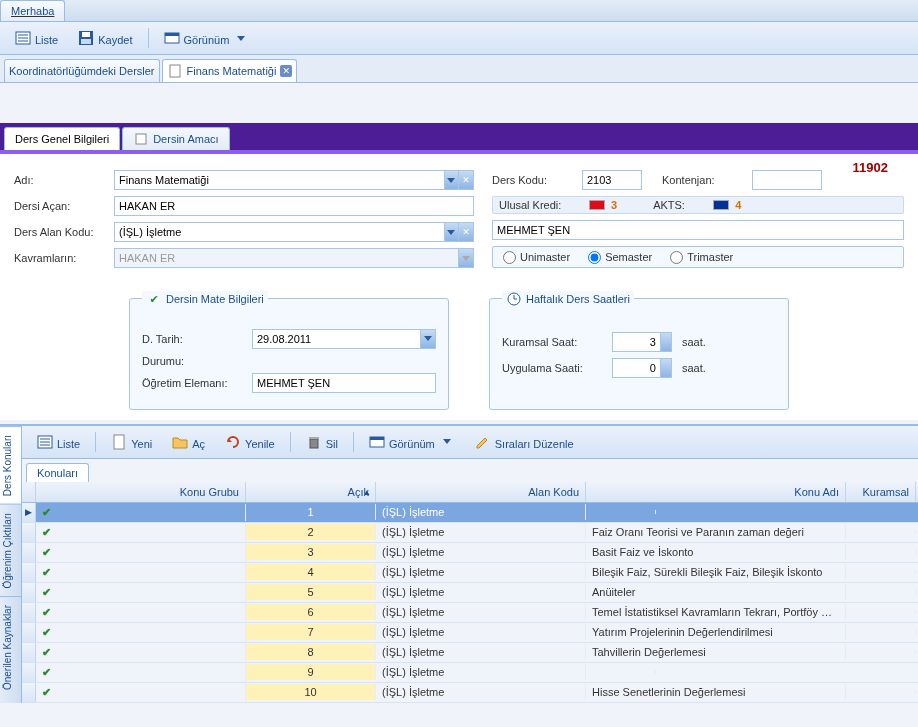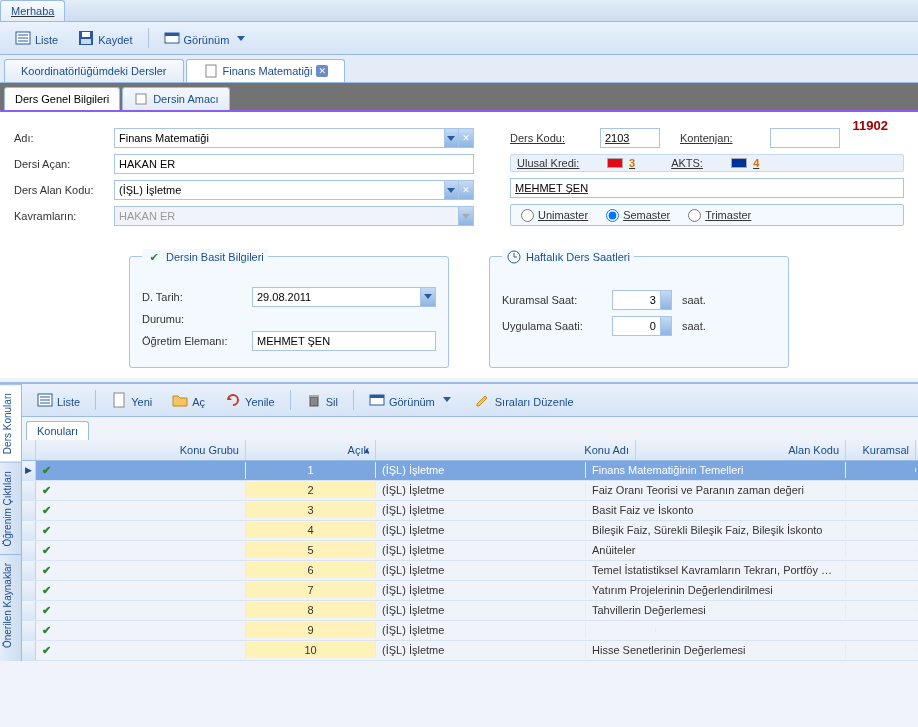--- a/index.html
+++ b/index.html
@@ -5,39 +5,39 @@
 * { box-sizing: border-box; margin: 0; padding: 0; }
 body { font-family: Tahoma, Arial, sans-serif; font-size: 11px; background: #f0f4fa; color: #333; width: 918px; }
 .tabs-row { display: flex; background: linear-gradient(#e4ecf7,#cdddf0); border-bottom: 1px solid #99bbe8; text-decoration: underline; }
 .tab { padding: 4px 10px; border: 1px solid #99bbe8; border-bottom: none; background: linear-gradient(#f8fbff,#e4ecf7); margin-right: 2px; border-radius: 3px 3px 0 0; cursor: pointer; color: #1a4d8f; }
 .tab.active { background: #fff; font-weight: normal; }
 .toolbar { display: flex; align-items: center; gap: 2px; padding: 4px 6px; background: linear-gradient(#eaf1fb,#d5e4f6); border-bottom: 1px solid #99bbe8; }
 .tbtn { display: flex; align-items: flex-end; gap: 4px; padding: 3px 8px; border: 1px solid transparent; border-radius: 3px; cursor: pointer; color: #1a4d8f; }
 .tsep { width: 1px; height: 20px; background: #a6c5e8; margin: 0 4px; }
 .icon { display: inline-flex; width: 16px; height: 16px; align-items: center; justify-content: center; }
 .subtabs { display: flex; background: #e4ecf7; padding: 4px 4px 0 4px; border-bottom: 1px solid #99bbe8; }
-.subtab { display: flex; align-items: center; gap: 4px; padding: 3px 16px; border: 1px solid #99bbe8; border-bottom: none; background: linear-gradient(#f8fbff,#e4ecf7); margin-right: 2px; border-radius: 3px 3px 0 0; cursor: pointer; color: #1a4d8f; }
+.subtab { display: flex; align-items: center; gap: 4px; padding: 3px 4px; border: 1px solid #99bbe8; border-bottom: none; background: linear-gradient(#f8fbff,#e4ecf7); margin-right: 2px; border-radius: 3px 3px 0 0; cursor: pointer; color: #1a4d8f; }
 .subtab.active { background: #fff; }
 .close-x { width: 12px; height: 12px; border-radius: 2px; background: #6a8cc7; color: #fff; font-size: 9px; display: flex; align-items: center; justify-content: center; cursor: pointer; }
-.detail-tabs { display: flex; background: #737373; border-bottom: 2px solid #8b5cf6; padding: 4px 4px 0 4px; }
+.detail-tabs { display: flex; background: #4c1d95; border-bottom: 4px solid #8b5cf6; padding: 4px 4px 0 4px; margin-top: 40px; }
 .dtab { display: flex; align-items: center; gap: 4px; padding: 3px 10px; border: 1px solid #99bbe8; border-bottom: none; background: linear-gradient(#f4f8fd,#e4ecf7); margin-right: 2px; border-radius: 3px 3px 0 0; cursor: pointer; color: #1a4d8f; }
 .dtab.active { background: #fff; color: #000; }
 .form-area { background: #fff; padding: 10px 14px; position: relative; }
 .id-badge { position: absolute; top: 6px; right: 30px; color: #a00000; font-weight: bold; font-size: 13px; }
 .form-row { display: flex; align-items: center; margin: 6px 0; }
 .lbl { width: 100px; color: #333; }
 .lbl2 { width: 90px; color: #333; }
 .field { display: flex; align-items: center; border: 1px solid #a6c5e8; background: #fff; height: 20px; }
 .field input { border: none; outline: none; width: 100%; padding: 0 4px; font-size: 11px; background: transparent; }
 .field .dd { width: 16px; height: 18px; background: linear-gradient(#c5dbf3,#8eb5e3); border-left: 1px solid #a6c5e8; display: flex; align-items: center; justify-content: center; cursor: pointer; }
 .field .xx { width: 16px; height: 18px; background: linear-gradient(#c5dbf3,#8eb5e3); border-left: 1px solid #a6c5e8; display: flex; align-items: center; justify-content: center; cursor: pointer; color: #fff; font-size: 9px; }
 .field.disabled { background: #f0f4fa; color: #999; }
 .field.disabled input { color: #999; }
 .col-left { width: 460px; }
-.col-right { flex: 1; margin-left: 36px; text-decoration: underline; }
+.col-right { flex: 1; margin-left: 18px; }
 .two-col { display: flex; }
 .badge-num { color: #d97000; font-weight: bold; margin: 0 6px; }
 .radiogrp { display: flex; align-items: center; gap: 18px; border: 1px solid #a6c5e8; background: #f4f9ff; padding: 2px 10px; height: 22px; border-radius: 2px; flex:1; }
 .radiogrp label { display: flex; align-items: center; gap: 4px; cursor: pointer; }
 .fieldset { border: 1px solid #a6c5e8; border-radius: 3px; margin-top: 10px; padding: 10px 12px; background: #f4f9ff; }
 .fieldset-title { position: relative; top: -18px; margin-bottom: -10px; display: inline-flex; align-items: center; gap: 4px; background: #f4f9ff; padding: 0 4px; color: #1a4d8f; }
 .fieldsets-row { display: flex; gap: 40px; margin-top: 14px; justify-content: center; }
 .num-field { display:flex; align-items:center; border:1px solid #a6c5e8; background:#fff; width:60px; height:20px; }
 .num-field input { border:none; width:100%; text-align:right; padding:0 4px; font-size:11px; outline:none; }
 .num-field .spin { width:14px; height:18px; background:linear-gradient(#c5dbf3,#8eb5e3); border-left:1px solid #a6c5e8; cursor:pointer; }
@@ -215,21 +215,21 @@
             </label>
         </div>
       </div>
     </div>
   </div>
 
   <div class="fieldsets-row">
     <div class="fieldset" style="width:320px">
       <div class="fieldset-title">
         <span class="icon" style="color:#2a8a2a">✔</span>
-        <span>Dersin Basit Bilgileri</span>
+        <span>Dersin Mate Bilgileri</span>
       </div>
       <div class="form-row">
         <div style="width:110px">D. Tarih:</div>
         <div class="field" style="flex:1">
           <input value="29.08.2011" style="">
           <div class="dd">
               <span class="tri-down"></span>
             </div>
         </div>
       </div>
@@ -351,31 +351,30 @@
           </span>
         <span>Sıraları Düzenle</span>
       </div>
     </div>
     <div><div class="konulari-tab">Konuları</div></div>
 
     <div class="grid-head">
       <div class="gh w-ind"></div>
       <div class="gh w-kg">Konu Grubu</div>
       <div class="gh w-sira"><span>Açık</span><span class="sort">▲</span></div>
+      <div class="gh w-alan">Alan Kodu</div>
       <div class="gh w-konu">Konu Adı</div>
-      <div class="gh w-alan">Alan Kodu</div>
       <div class="gh w-kur">Kuramsal</div>
     </div>
     <div class="grid-body" id="grid-body">
         <div class="gr sel">
           <div class="row-indicator">▶</div>
           <div class="gc w-kg"><span class="check">✔</span></div>
           <div class="gc w-sira sira">1</div>
           <div class="gc w-alan">(İŞL) İşletme</div>
-          <div class="gc w-konu">Finans Matematiğinin Temelleri</div>
           <div class="gc w-kur"></div>
         </div>
         <div class="gr">
           <div class="row-indicator"></div>
           <div class="gc w-kg"><span class="check">✔</span></div>
           <div class="gc w-sira sira">2</div>
           <div class="gc w-alan">(İŞL) İşletme</div>
           <div class="gc w-konu">Faiz Oranı Teorisi ve Paranın zaman değeri</div>
           <div class="gc w-kur"></div>
         </div>

